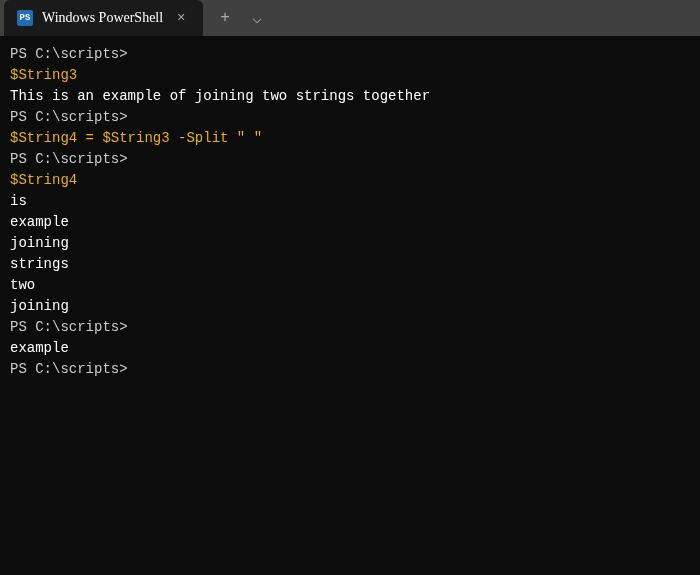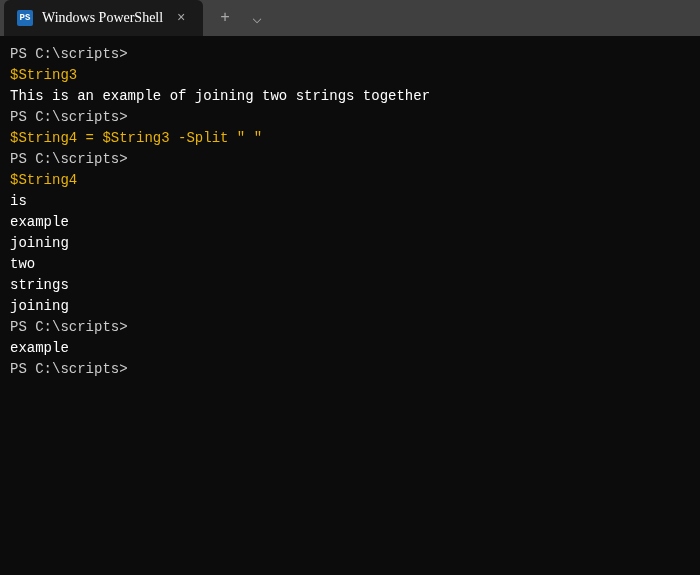--- a/index.html
+++ b/index.html
@@ -151,19 +151,19 @@
 </div>
 
 <div class="terminal-body" id="terminal-body">
 <div class="line"><span class="prompt">PS C:\scripts&gt; </span><span class="cmd">$String3</span></div>
     <div class="line"><span class="output">This is an example of joining two strings together</span></div>
     <div class="line"><span class="prompt">PS C:\scripts&gt; </span><span class="cmd">$String4 = $String3 -Split " "</span></div>
     <div class="line"><span class="prompt">PS C:\scripts&gt; </span><span class="cmd">$String4</span></div>
     <div class="line"><span class="output">is</span></div>
     <div class="line"><span class="output">example</span></div>
     <div class="line"><span class="output">joining</span></div>
+    <div class="line"><span class="output">strings</span></div>
     <div class="line"><span class="output">two</span></div>
-    <div class="line"><span class="output">strings</span></div>
     <div class="line"><span class="output">joining</span></div>
     <div class="line"><span class="prompt">PS C:\scripts&gt; </span></div>
     <div class="line"><span class="output">example</span></div>
     <div class="line"><span class="prompt">PS C:\scripts&gt; </span></div>
   </div>
 
 </body></html>

